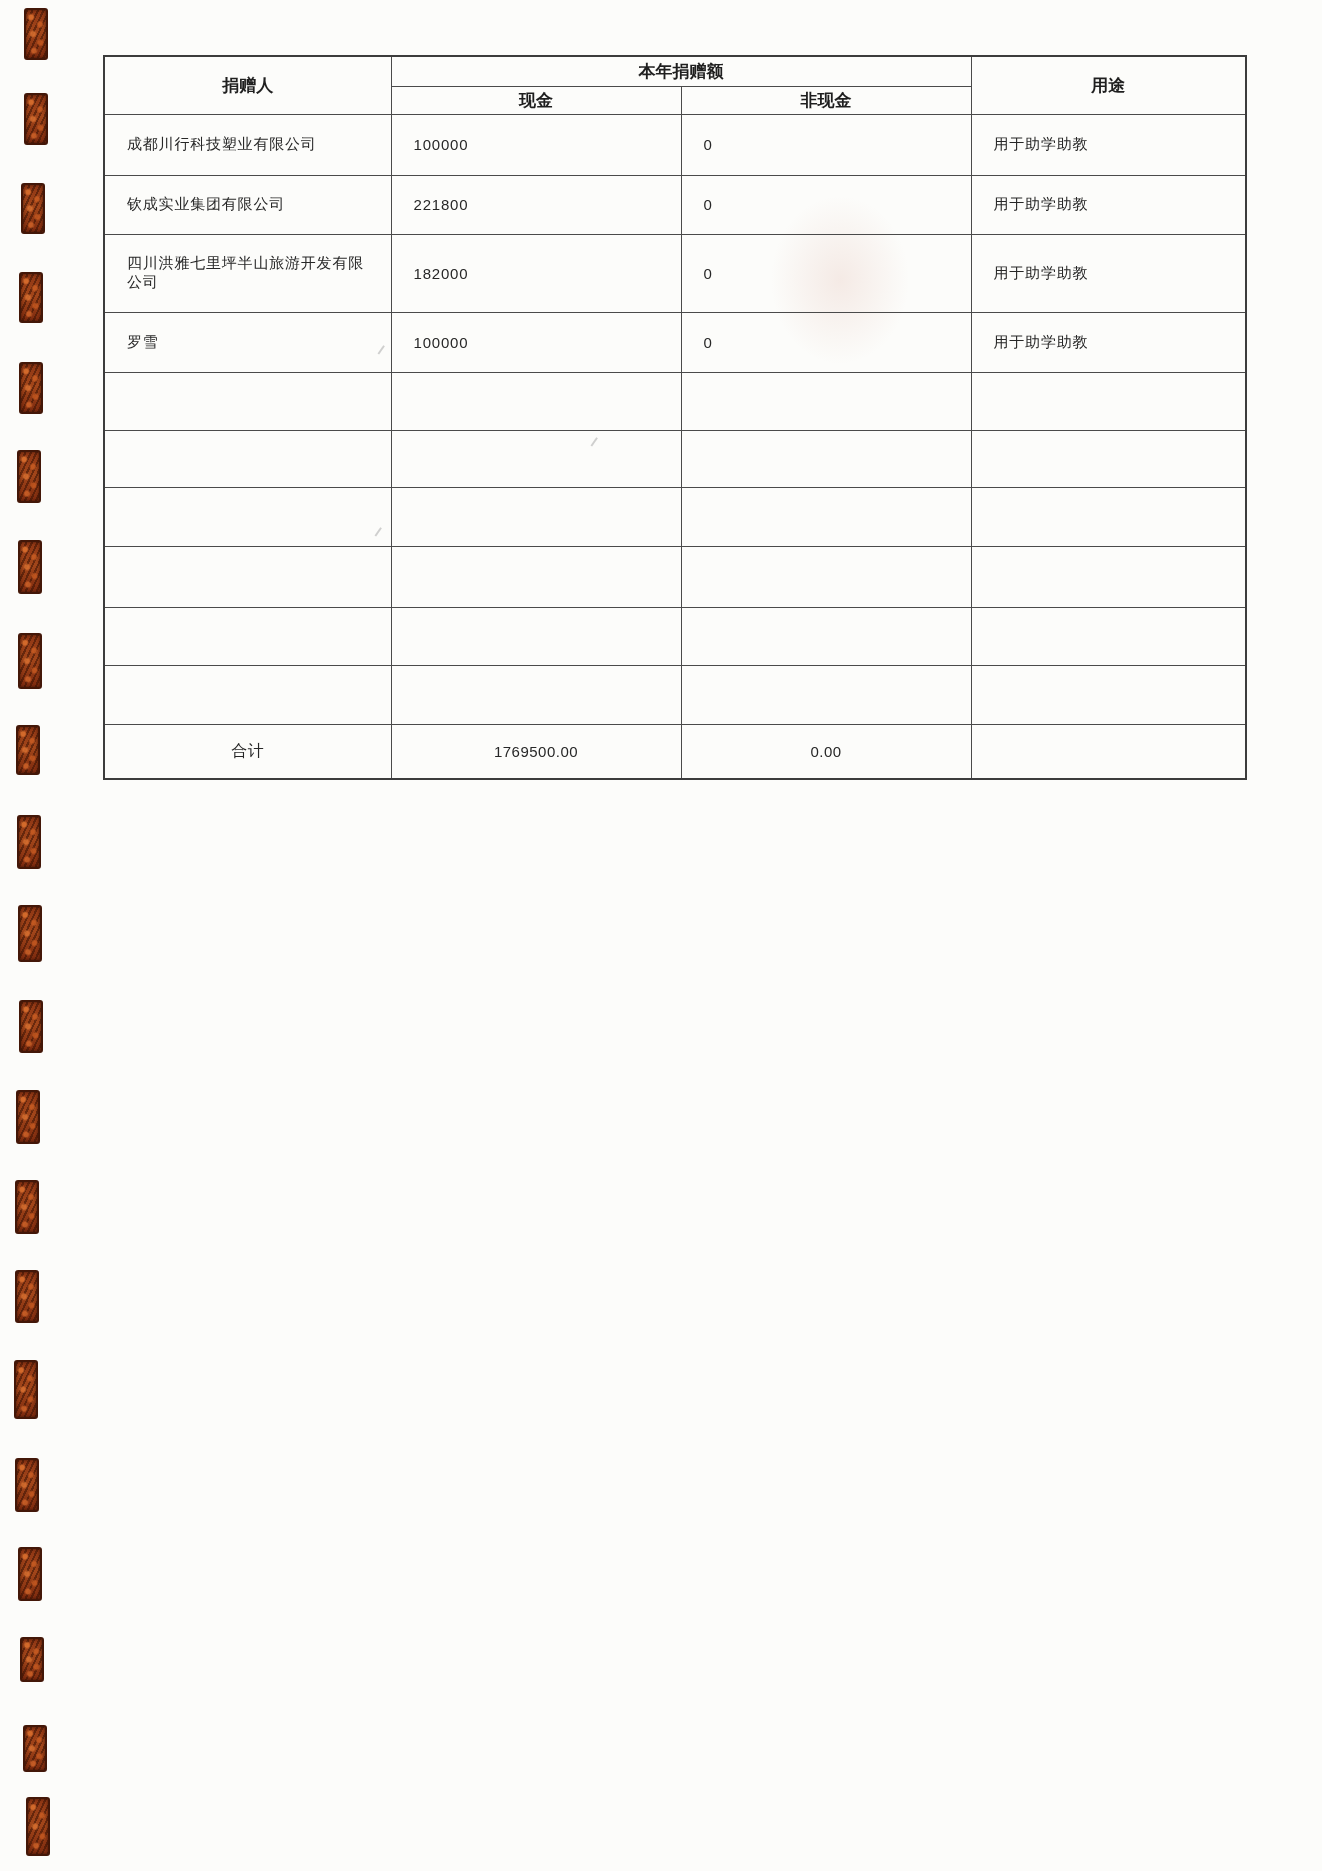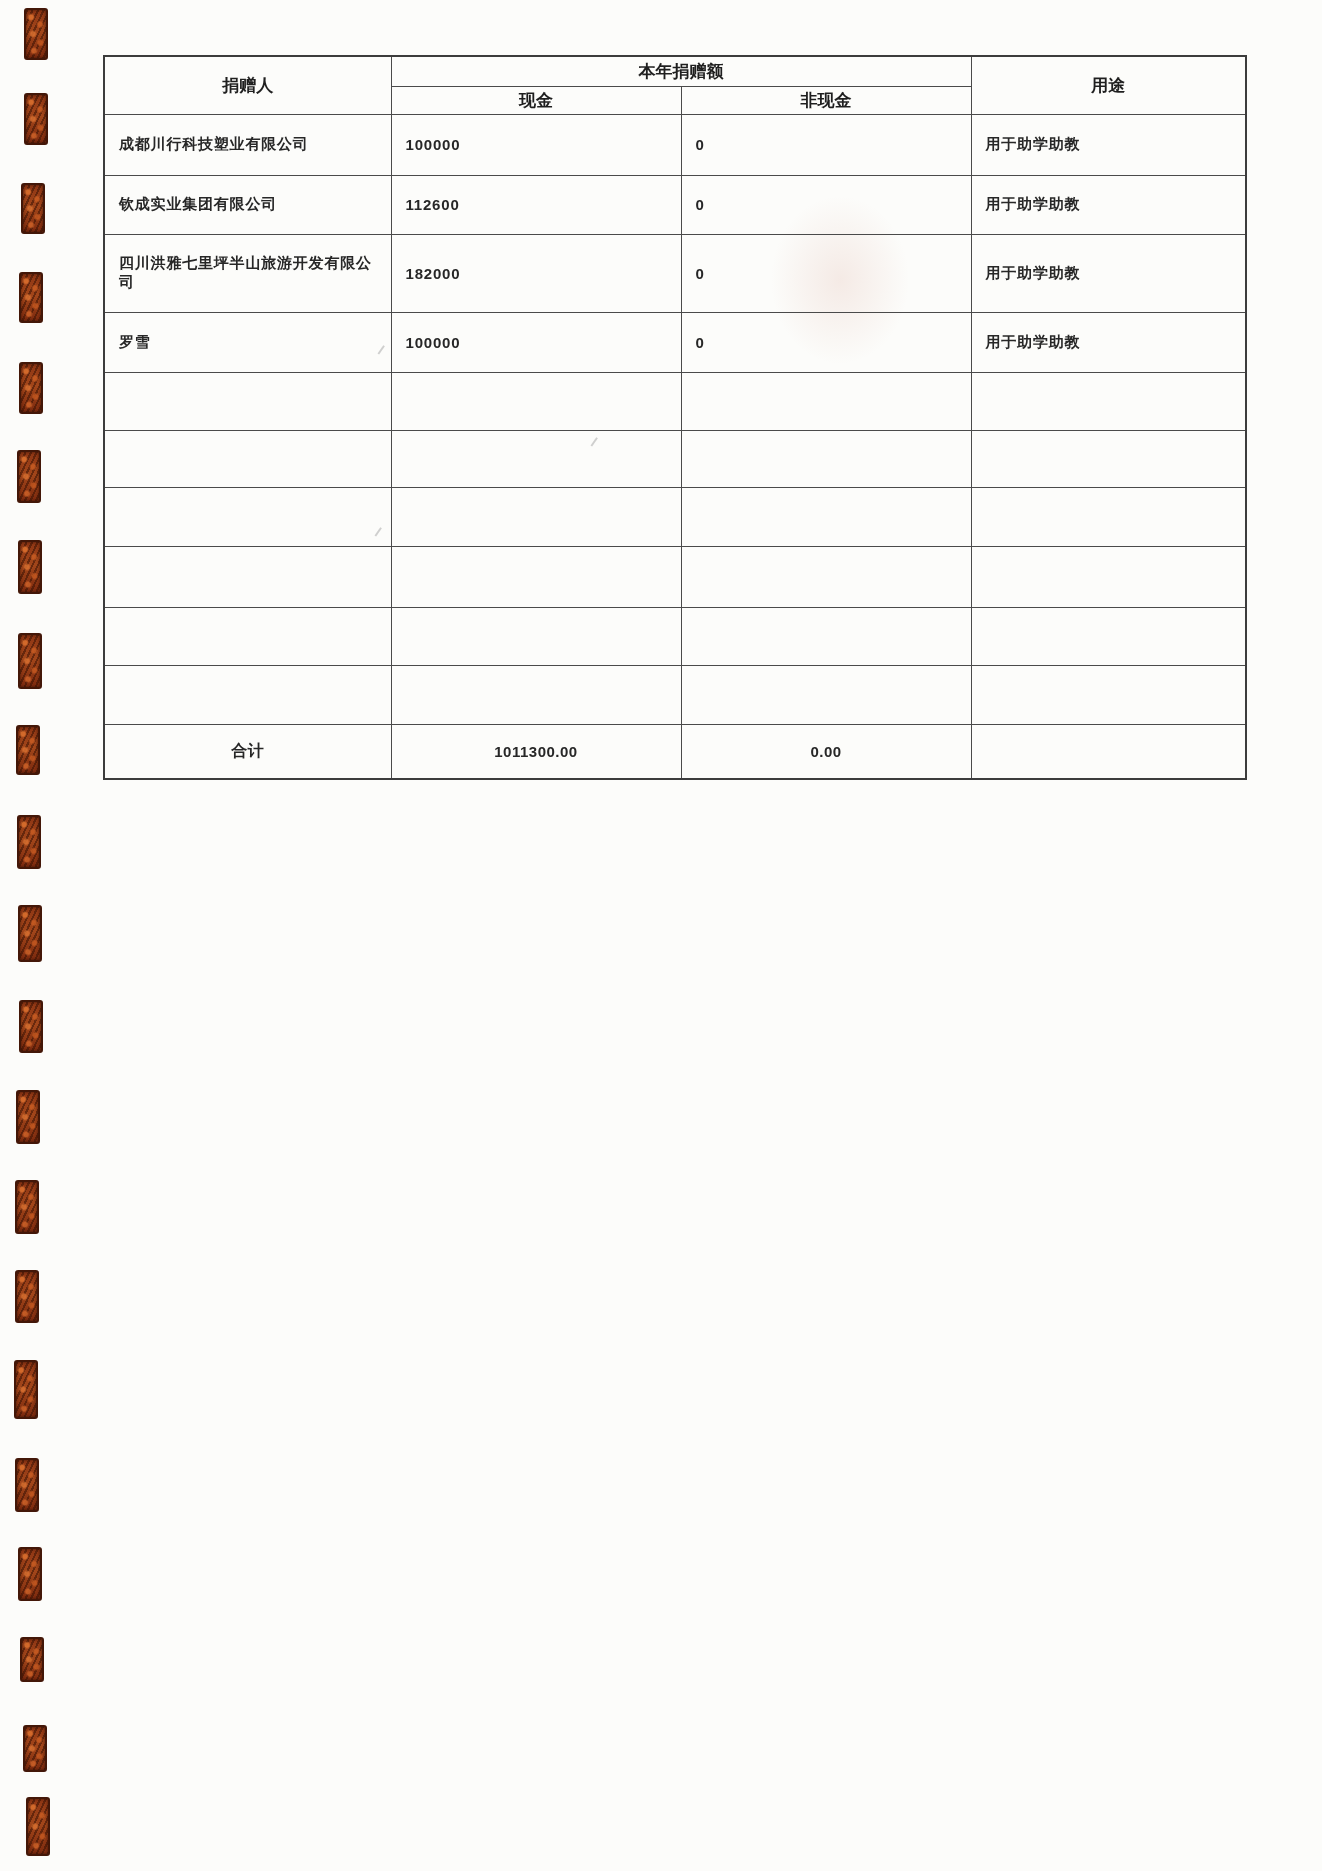--- a/index.html
+++ b/index.html
@@ -45,24 +45,23 @@
   table.donation{border:2px solid #3c3c3c;}
   table.donation th{
     font-size:17px;
     font-weight:bold;
     text-align:center;
     color:#1f1f1f;
     padding:2px 4px;
   }
   table.donation td{
     font-size:15px;
-    padding:0 14px;
+    padding:0 22px;
     text-align:left;
     letter-spacing:0.8px;
-    font-weight:bold;
   }
   tr.hrow1{height:30px;}
   tr.hrow2{height:27px;}
   tr.r0{height:61px;} tr.r1{height:59px;} tr.r2{height:78px;} tr.r3{height:60px;}
   tr.e0{height:58px;} tr.e1{height:57px;} tr.e2{height:59px;}
   tr.e3{height:61px;} tr.e4{height:58px;} tr.e5{height:59px;}
   tr.total{height:55px;}
   tr.total td{text-align:center;letter-spacing:0.5px;}
   tr.total td.total-label{font-size:16px;margin-left:7px;}
   
@@ -140,21 +139,21 @@
     </thead>
     <tbody>
       <tr class="r0">
         <td>成都川行科技塑业有限公司</td>
         <td>100000</td>
         <td>0</td>
         <td>用于助学助教</td>
       </tr>
       <tr class="r1">
         <td>钦成实业集团有限公司</td>
-        <td>112600</td>
+        <td>221800</td>
         <td>0</td>
         <td>用于助学助教</td>
       </tr>
       <tr class="r2">
         <td>四川洪雅七里坪半山旅游开发有限公司</td>
         <td>182000</td>
         <td>0</td>
         <td>用于助学助教</td>
       </tr>
       <tr class="r3">
@@ -194,21 +193,21 @@
         <td></td>
       </tr>
       <tr class="e5">
         <td></td>
         <td></td>
         <td></td>
         <td></td>
       </tr>
       <tr class="total">
         <td class="total-label">合计</td>
-        <td>1011300.00</td>
+        <td>1769500.00</td>
         <td>0.00</td>
         <td></td>
       </tr>
     </tbody>
   </table>
 
 
 </div>
 
 </body></html>

